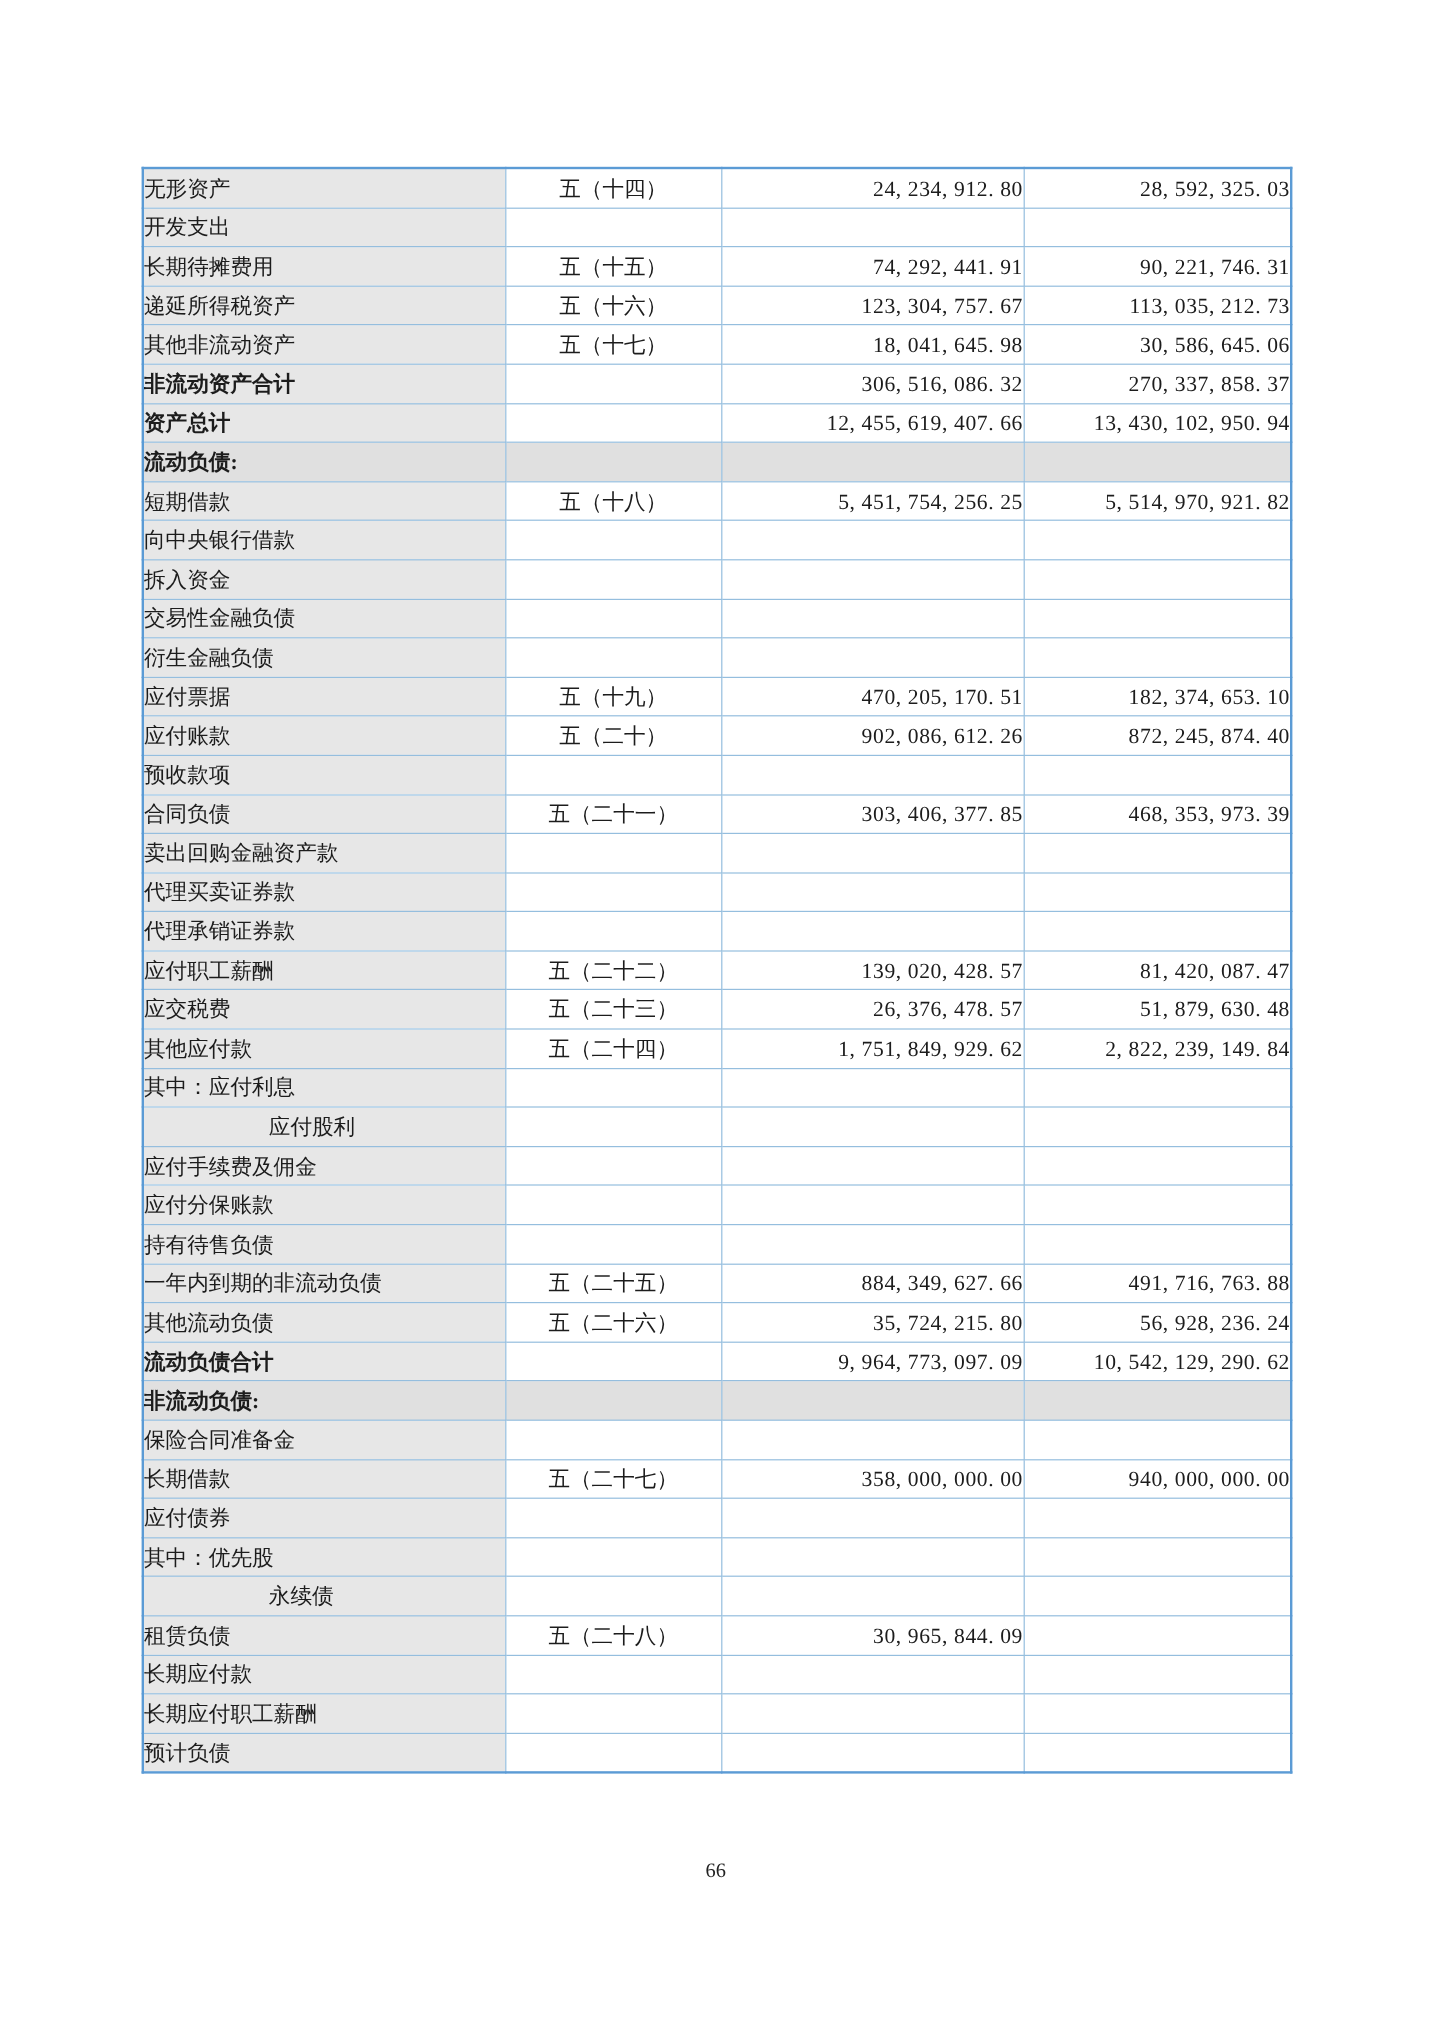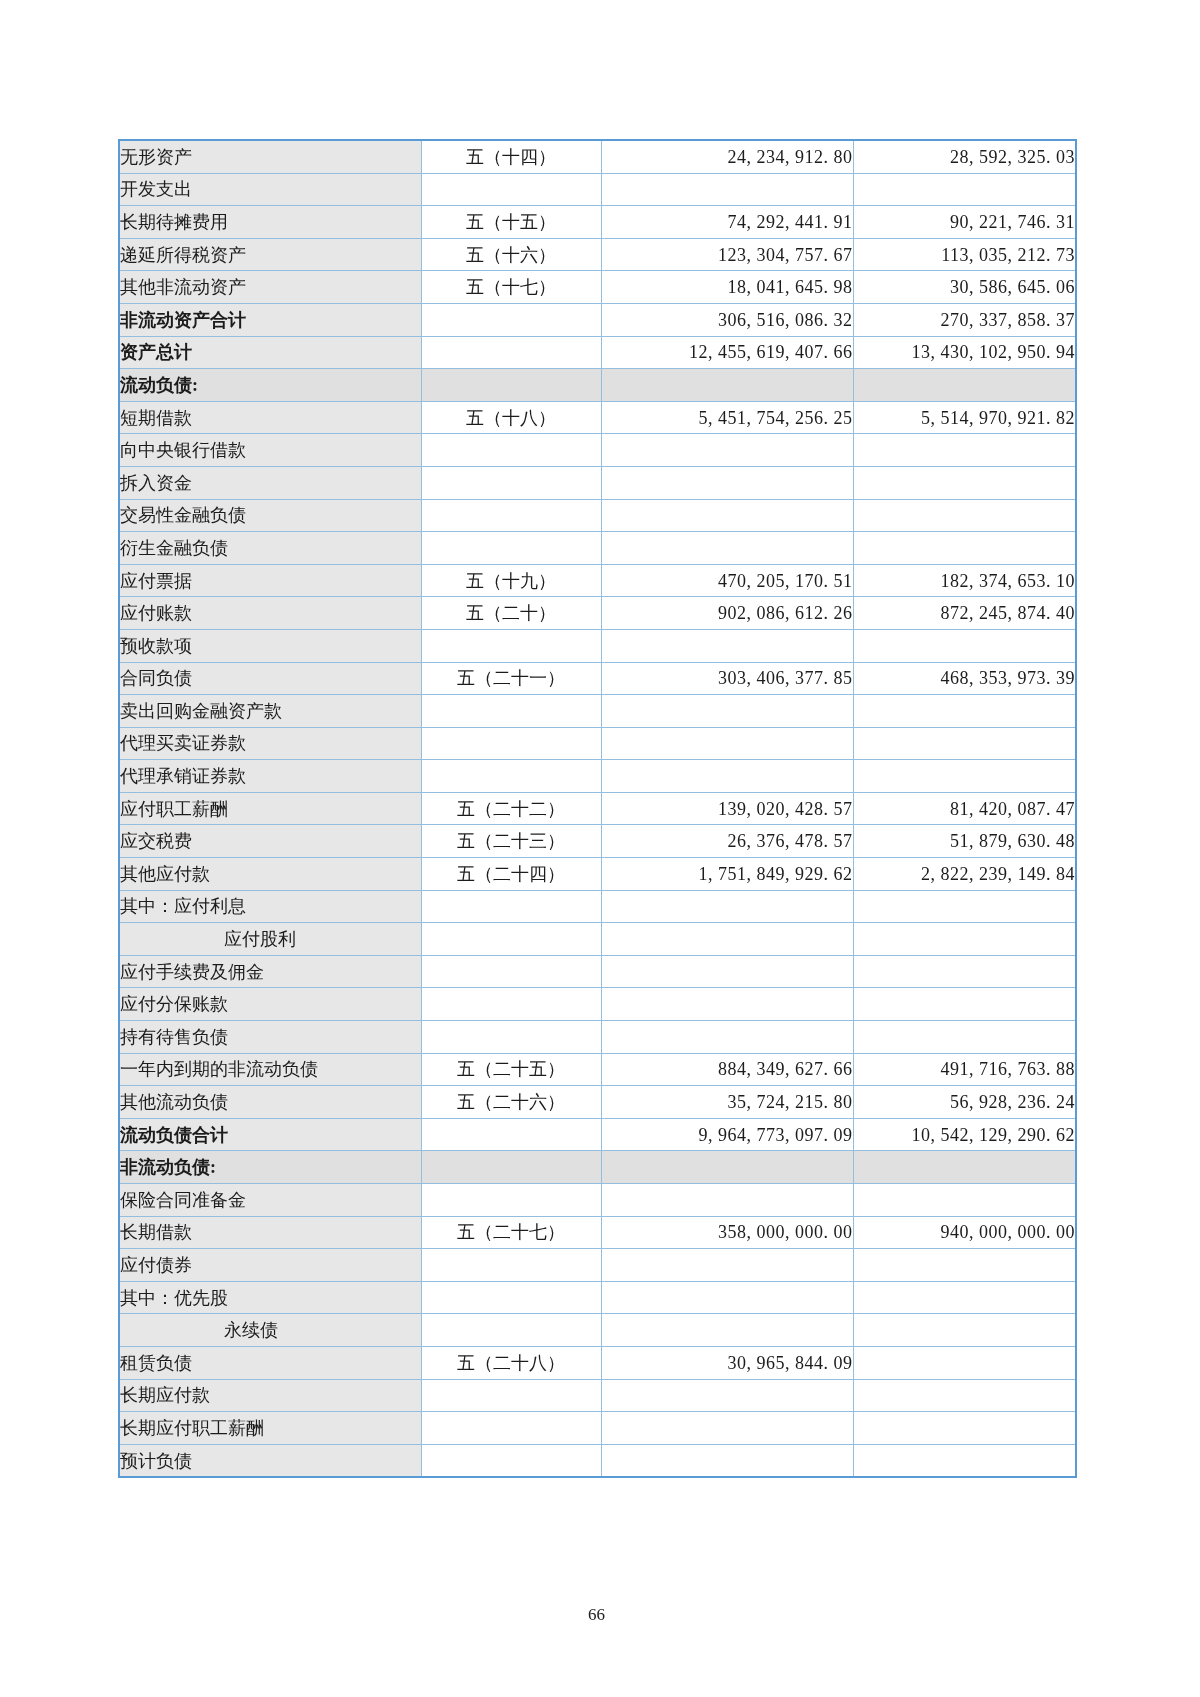--- a/index.html
+++ b/index.html
@@ -65,21 +65,21 @@
   tr.row-section td.c-item {
     font-weight: bold;
     background: #e0e0e0;
   }
   
   tr.row-item-indent td.c-item {
     padding-left: 104px;
   }
   .page-number {
     position: absolute;
-    top: 1605px;
+    top: 1549px;
     left: 118px;
     width: 957px;
     text-align: center;
     font-size: 17px;
     color: #222222;
   }
 </style>
 </head>
 <body>
 

